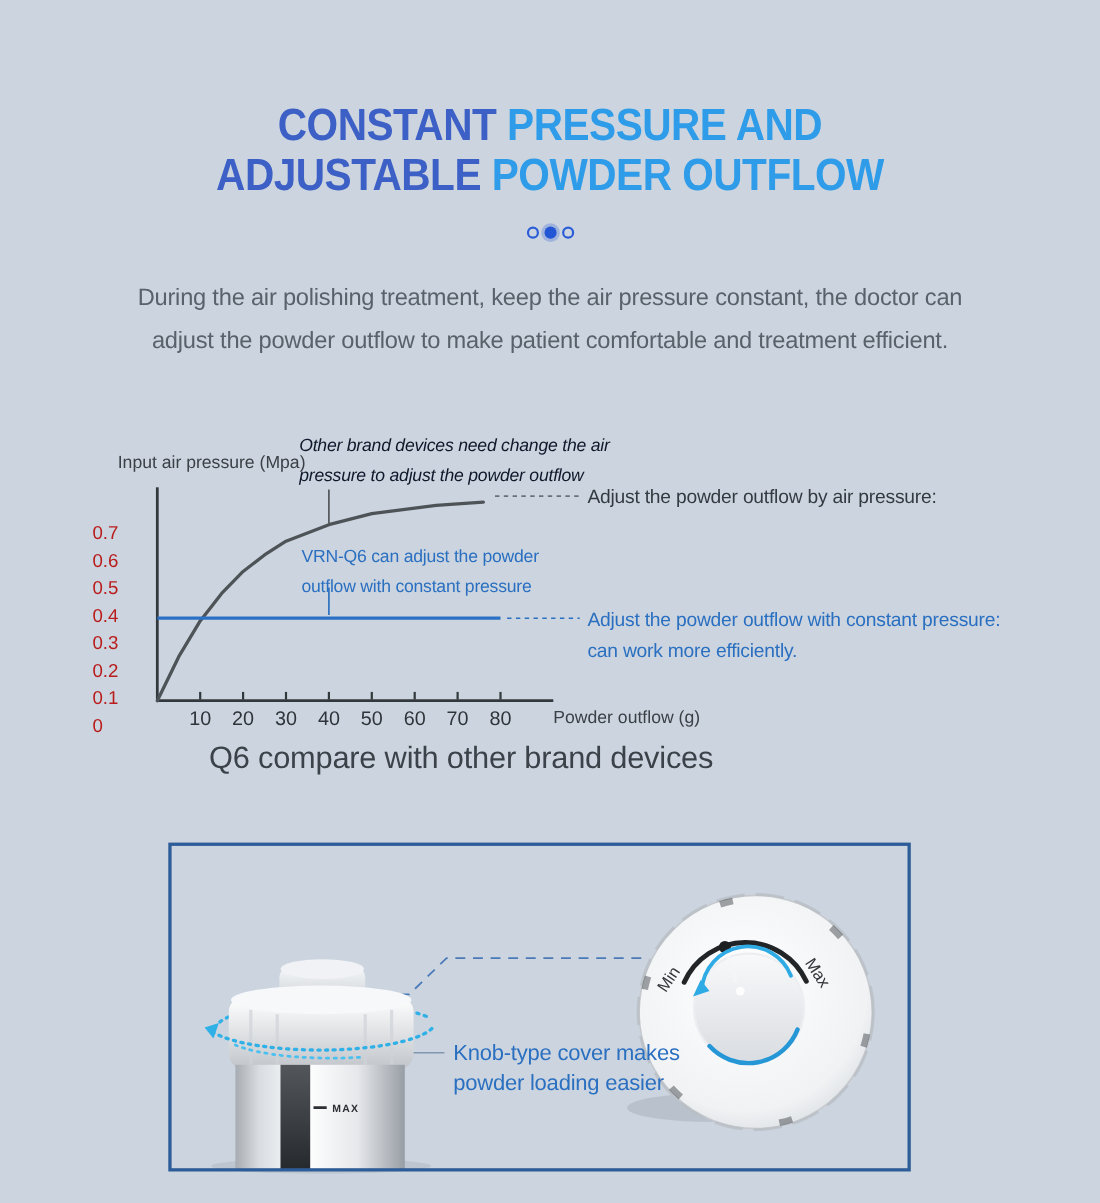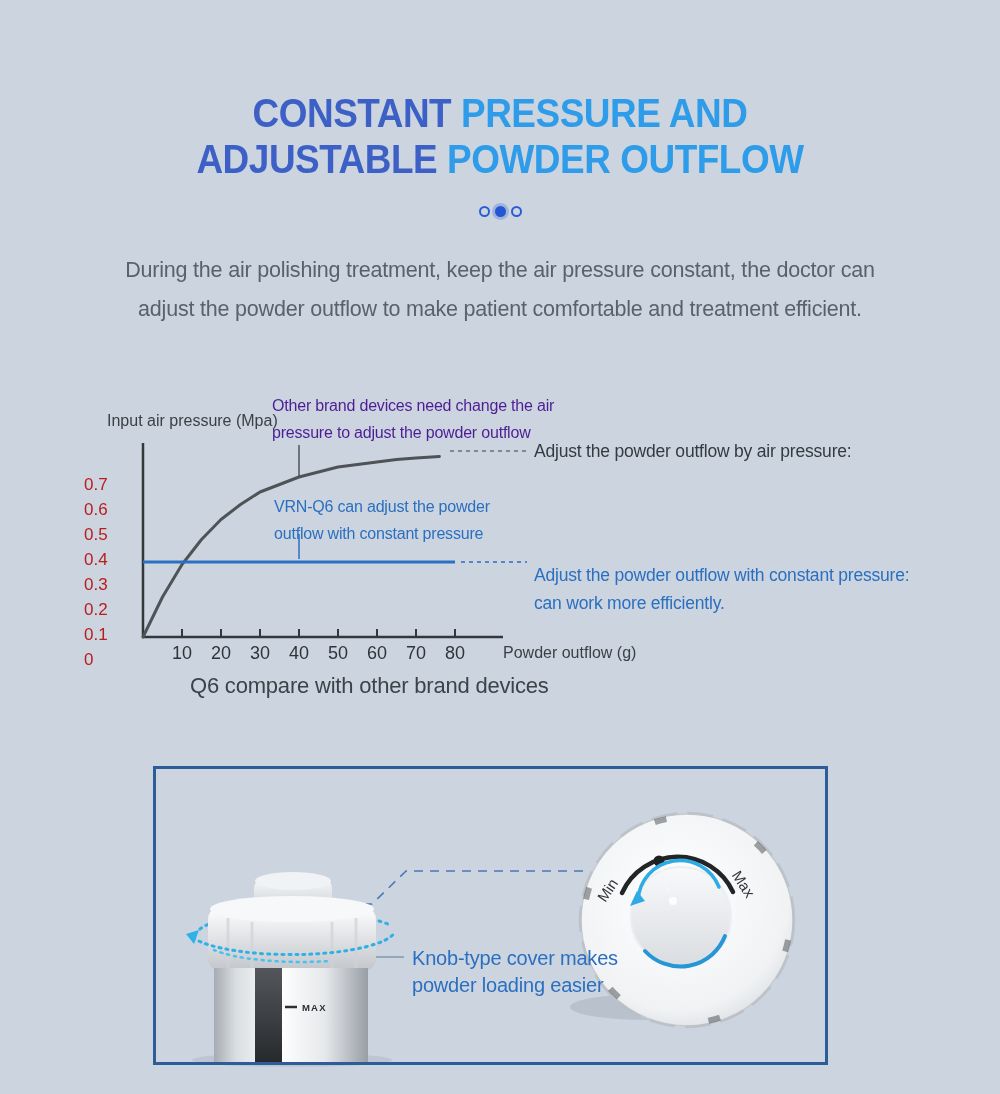--- a/index.html
+++ b/index.html
@@ -35,26 +35,26 @@
   .dash-blue{stroke:#2a6fc0;stroke-width:1.5;stroke-dasharray:4 4;}
   .panel-dash{fill:none;stroke:#4a7ab8;stroke-width:1.6;stroke-dasharray:9 7;}
   .swirl{fill:none;stroke:#2fb0e6;stroke-width:3;stroke-dasharray:2 5;stroke-linecap:round;}
   .swirl2{fill:none;stroke:#49c0ef;stroke-width:2.5;stroke-dasharray:2 5;stroke-linecap:round;}
 
   
   .ylabel,.xlabel{font-size:16px;color:#3b4046;white-space:nowrap;}
   .ytick{position:absolute;left:84px;width:52px;text-align:left;font-size:17px;color:#b91c1c;margin-top:24px;}
   .xtick{position:absolute;top:643px;width:40px;text-align:center;font-size:18px;color:#2f343a;}
   .anno{font-size:16px;line-height:27px;white-space:nowrap;letter-spacing:-.2px;}
-  .anno-gray{color:#4c1d95;}
+  .anno-gray{color:#0f172a;font-style:italic;}
   .anno-blue{color:#2a6fc0;}
   .callout{font-size:17.5px;line-height:28px;white-space:nowrap;letter-spacing:-.2px;}
   .callout-gray{color:#343a41;}
-  .callout-blue{color:#2a6fc0;margin-top:12px;}
-  .caption{font-size:22px;color:#3c4249;white-space:nowrap;letter-spacing:-.2px;}
+  .callout-blue{color:#2a6fc0;}
+  .caption{font-size:28px;color:#3c4249;white-space:nowrap;letter-spacing:-.2px;}
 
   
   .panel-box{left:153px;top:766px;width:669px;height:293px;border:3px solid #2d5d98;}
   .note{font-size:20px;line-height:27px;color:#2a6fc0;white-space:nowrap;letter-spacing:-.2px;}
   .knob-label{font-size:15px;fill:#33373b;font-weight:400;}
   .max-label{font-size:9.5px;fill:#2c2f33;letter-spacing:1.2px;font-weight:700;}
 </style>
 </head>
 <body>
 

